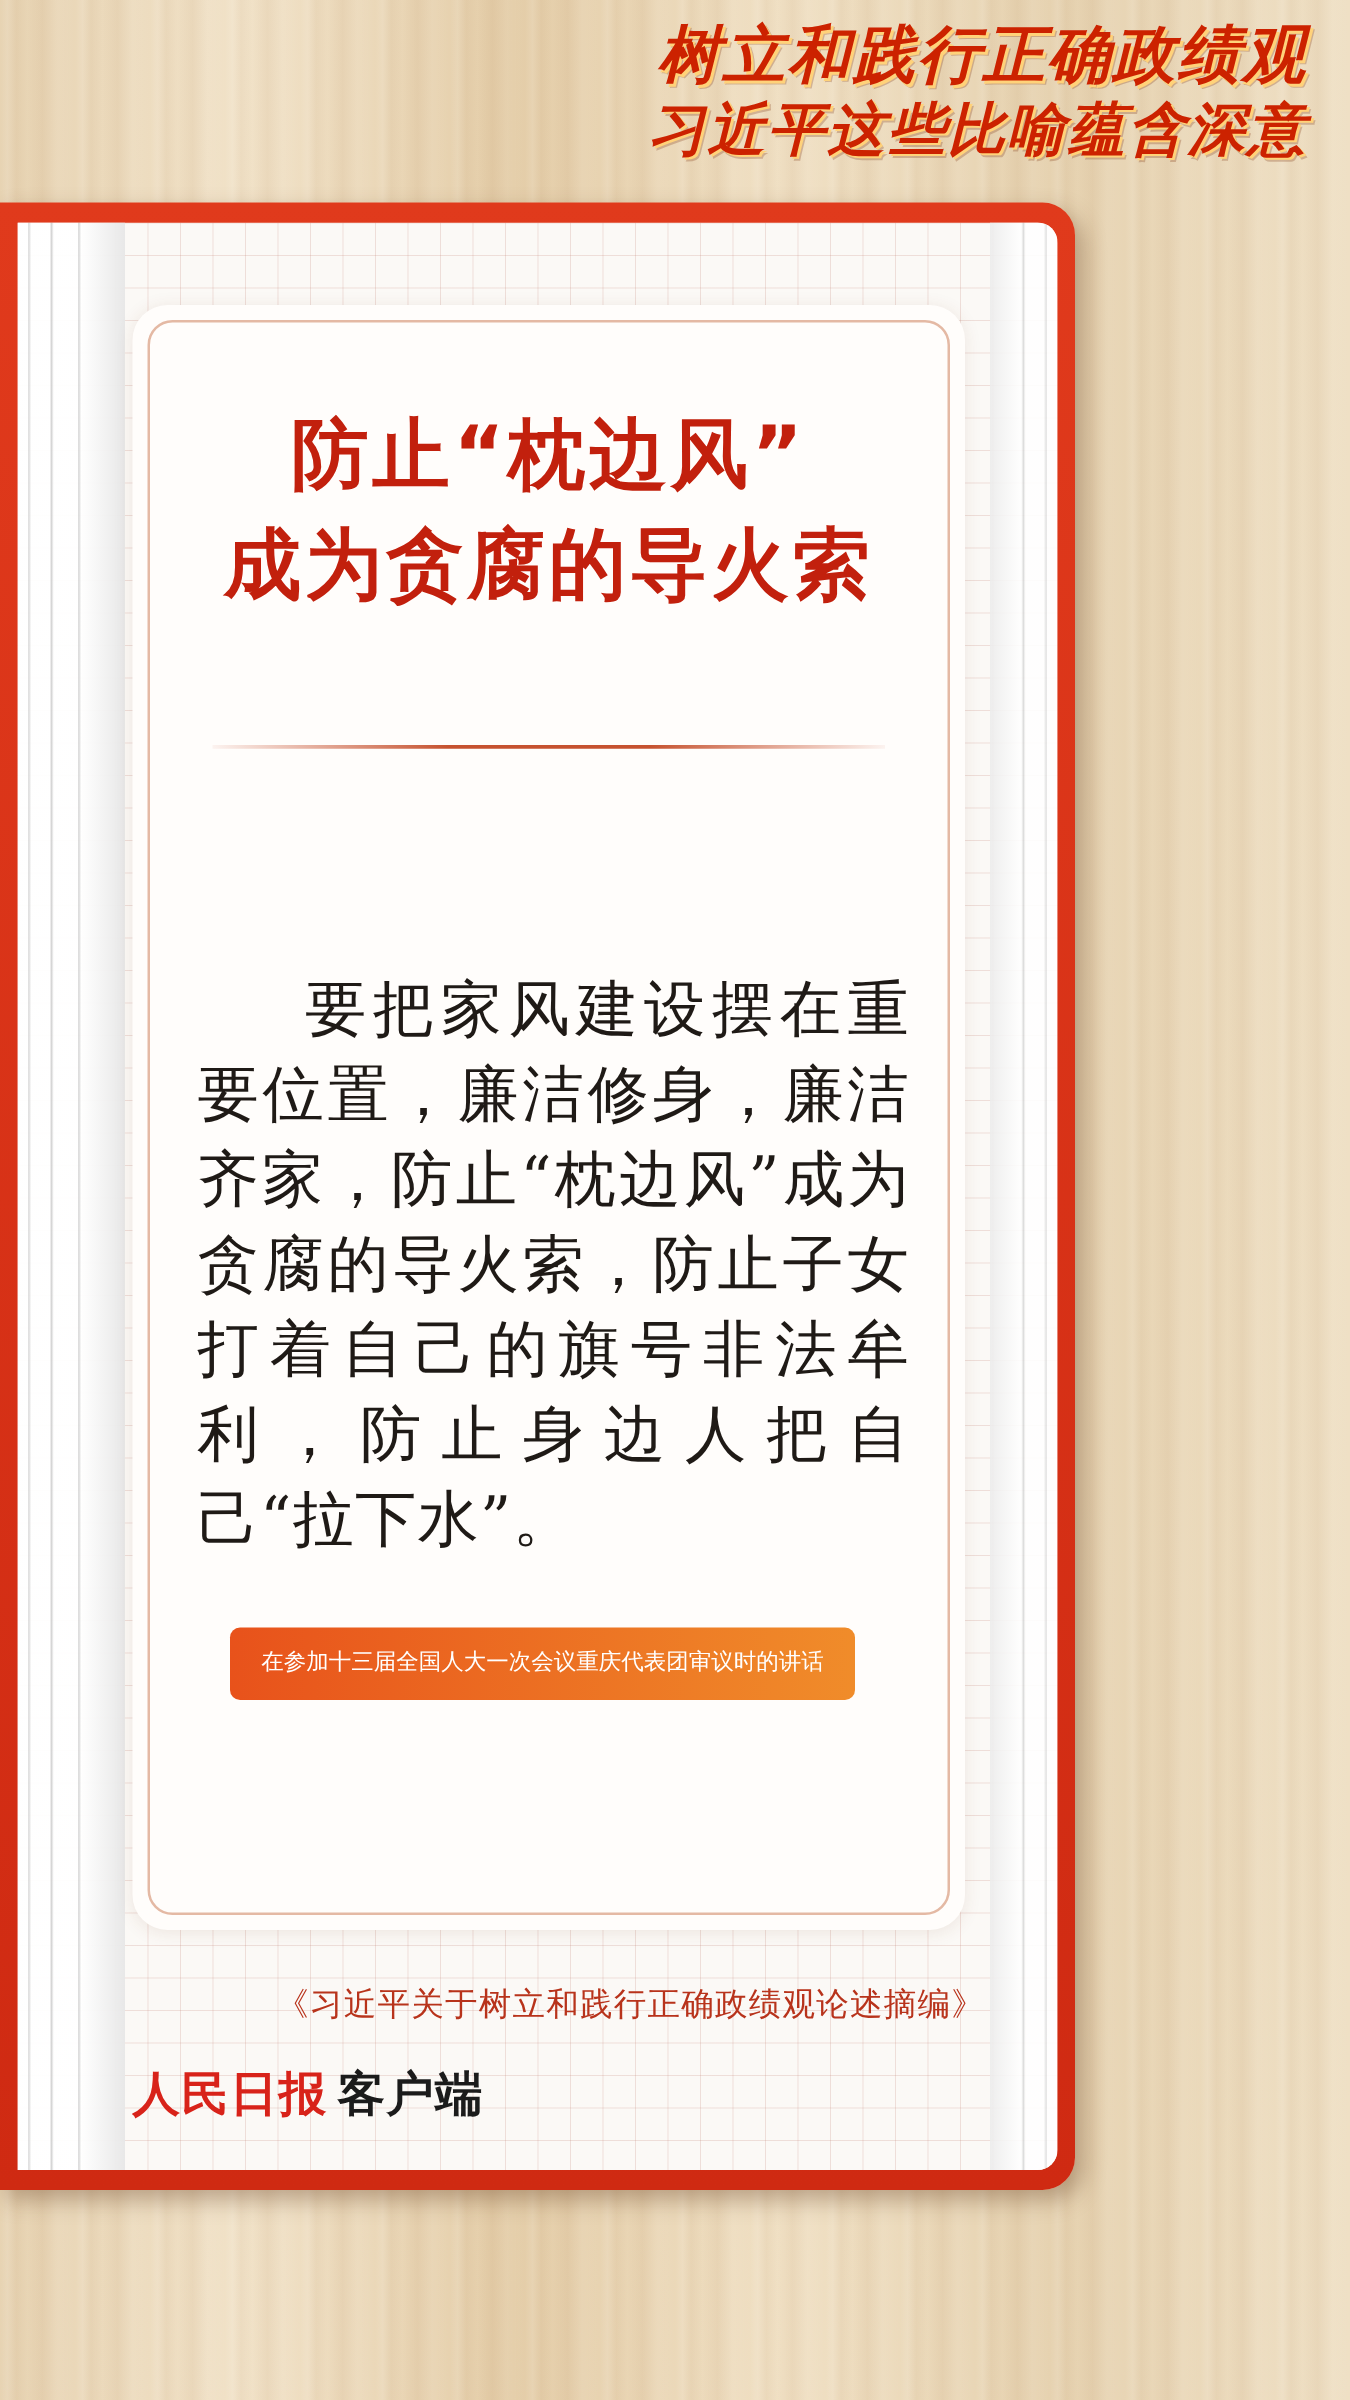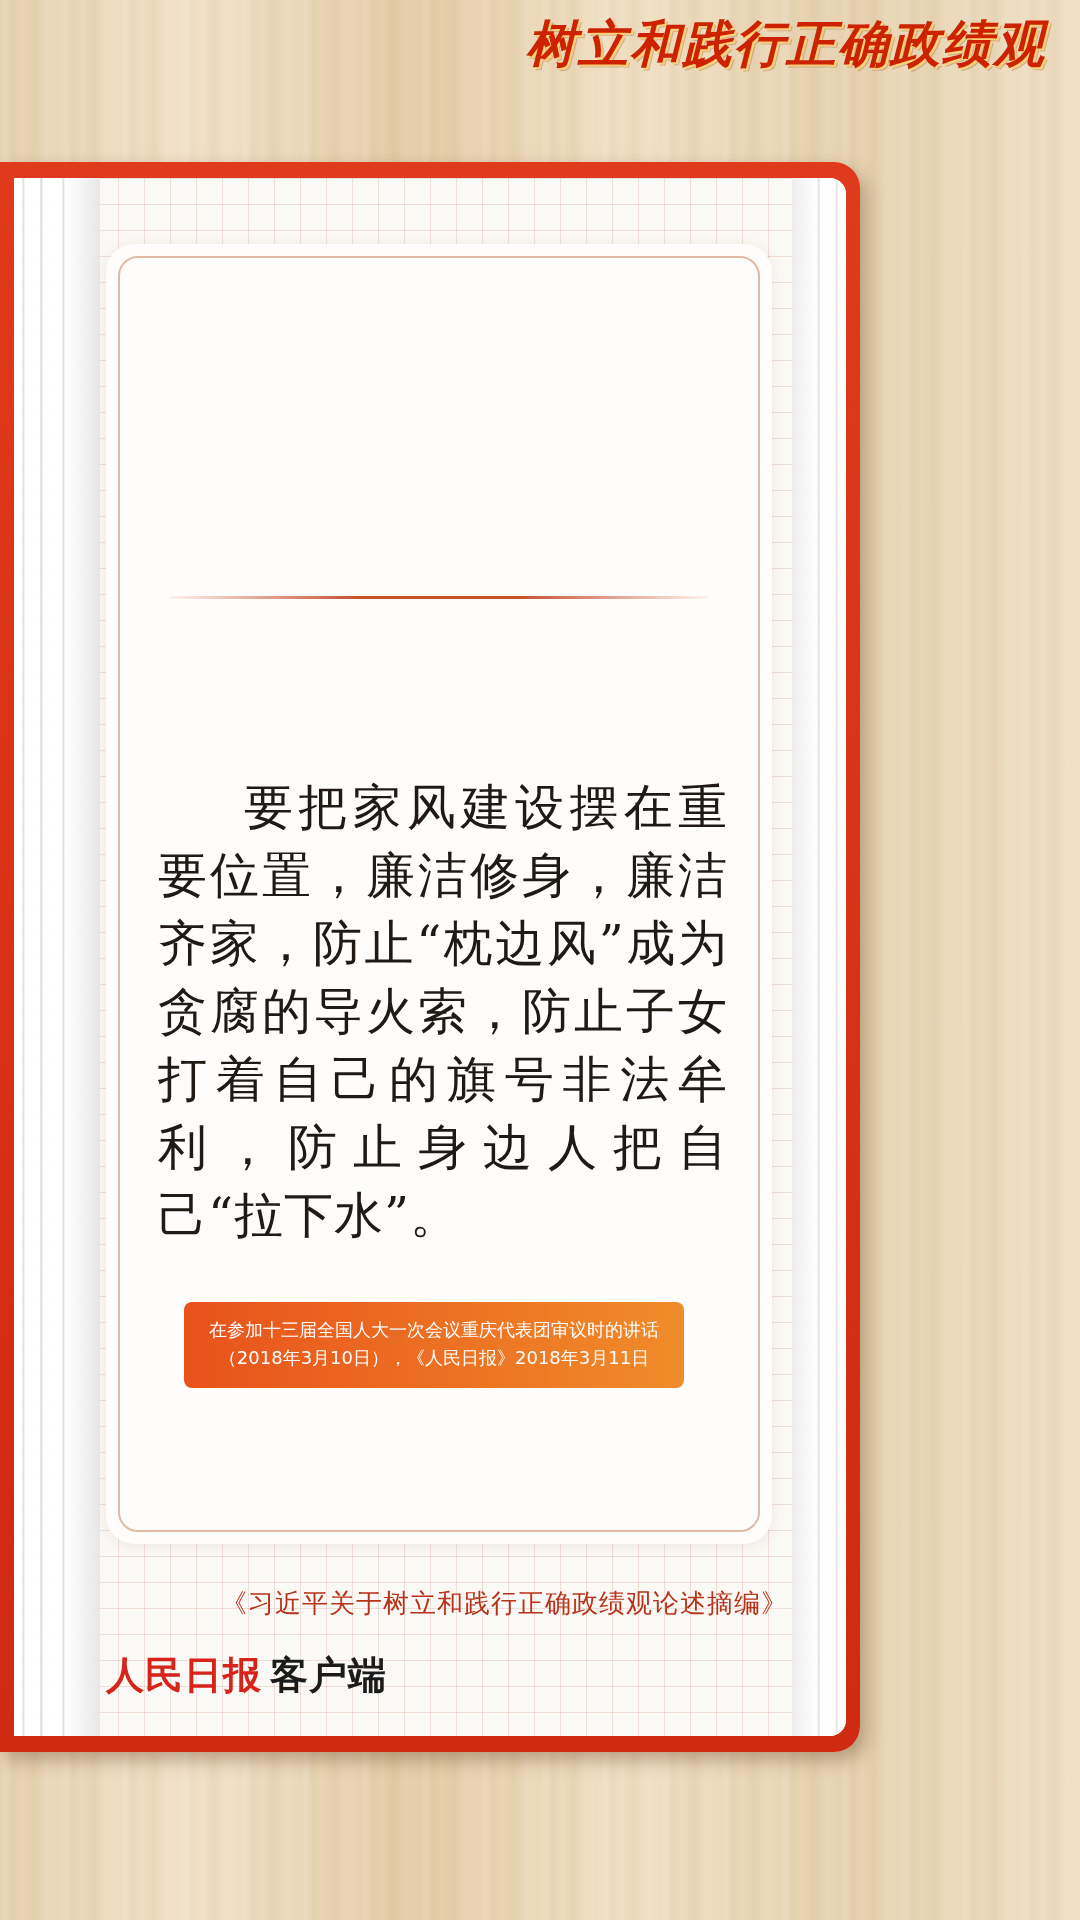--- a/index.html
+++ b/index.html
@@ -225,37 +225,41 @@
   }
 </style>
 </head>
 <body>
 
 <div class="poster">
 
   <div class="header">
     <div class="header-lines">
       <div class="header-line l1">树立和践行正确政绩观</div>
+      <div class="header-line l2">习近平这些比喻蕴含深意</div>
     </div>
   </div>
 
   <div class="card-outer">
     <div class="card-inner">
       <div class="page-edges"></div>
       <div class="right-edges"></div>
 
       <div class="sheet">
+        <div class="title-block">
+          <div class="title-line">防止“枕边风”</div>
+          <div class="title-line">成为贪腐的导火索</div>
+        </div>
 
         <div class="divider"></div>
 
         <div class="body-text">要把家风建设摆在重要位置，廉洁修身，廉洁齐家，防止“枕边风”成为贪腐的导火索，防止子女打着自己的旗号非法牟利，防止身边人把自己“拉下水”。</div>
 
         <div class="source-badge">
           <div>在参加十三届全国人大一次会议重庆代表团审议时的讲话</div>
-          <div>（2018年3月10日），《人民日报》2018年3月11日</div>
         </div>
       </div>
 
       <div class="book-ref">《习近平关于树立和践行正确政绩观论述摘编》</div>
 
       <div class="brand">
         <span class="brand-red">人民日报</span><span class="brand-dark">客户端</span>
       </div>
     </div>
   </div>

